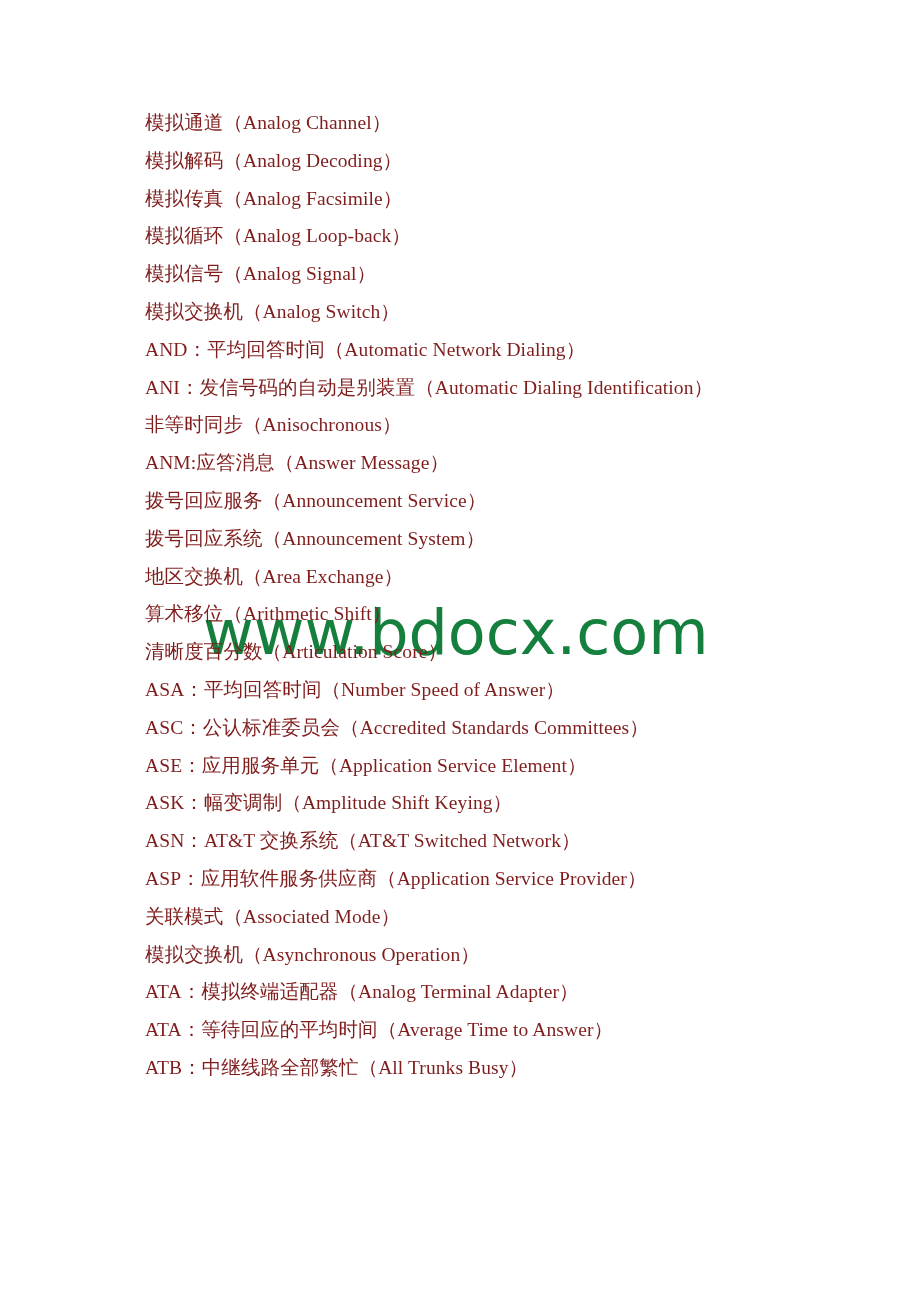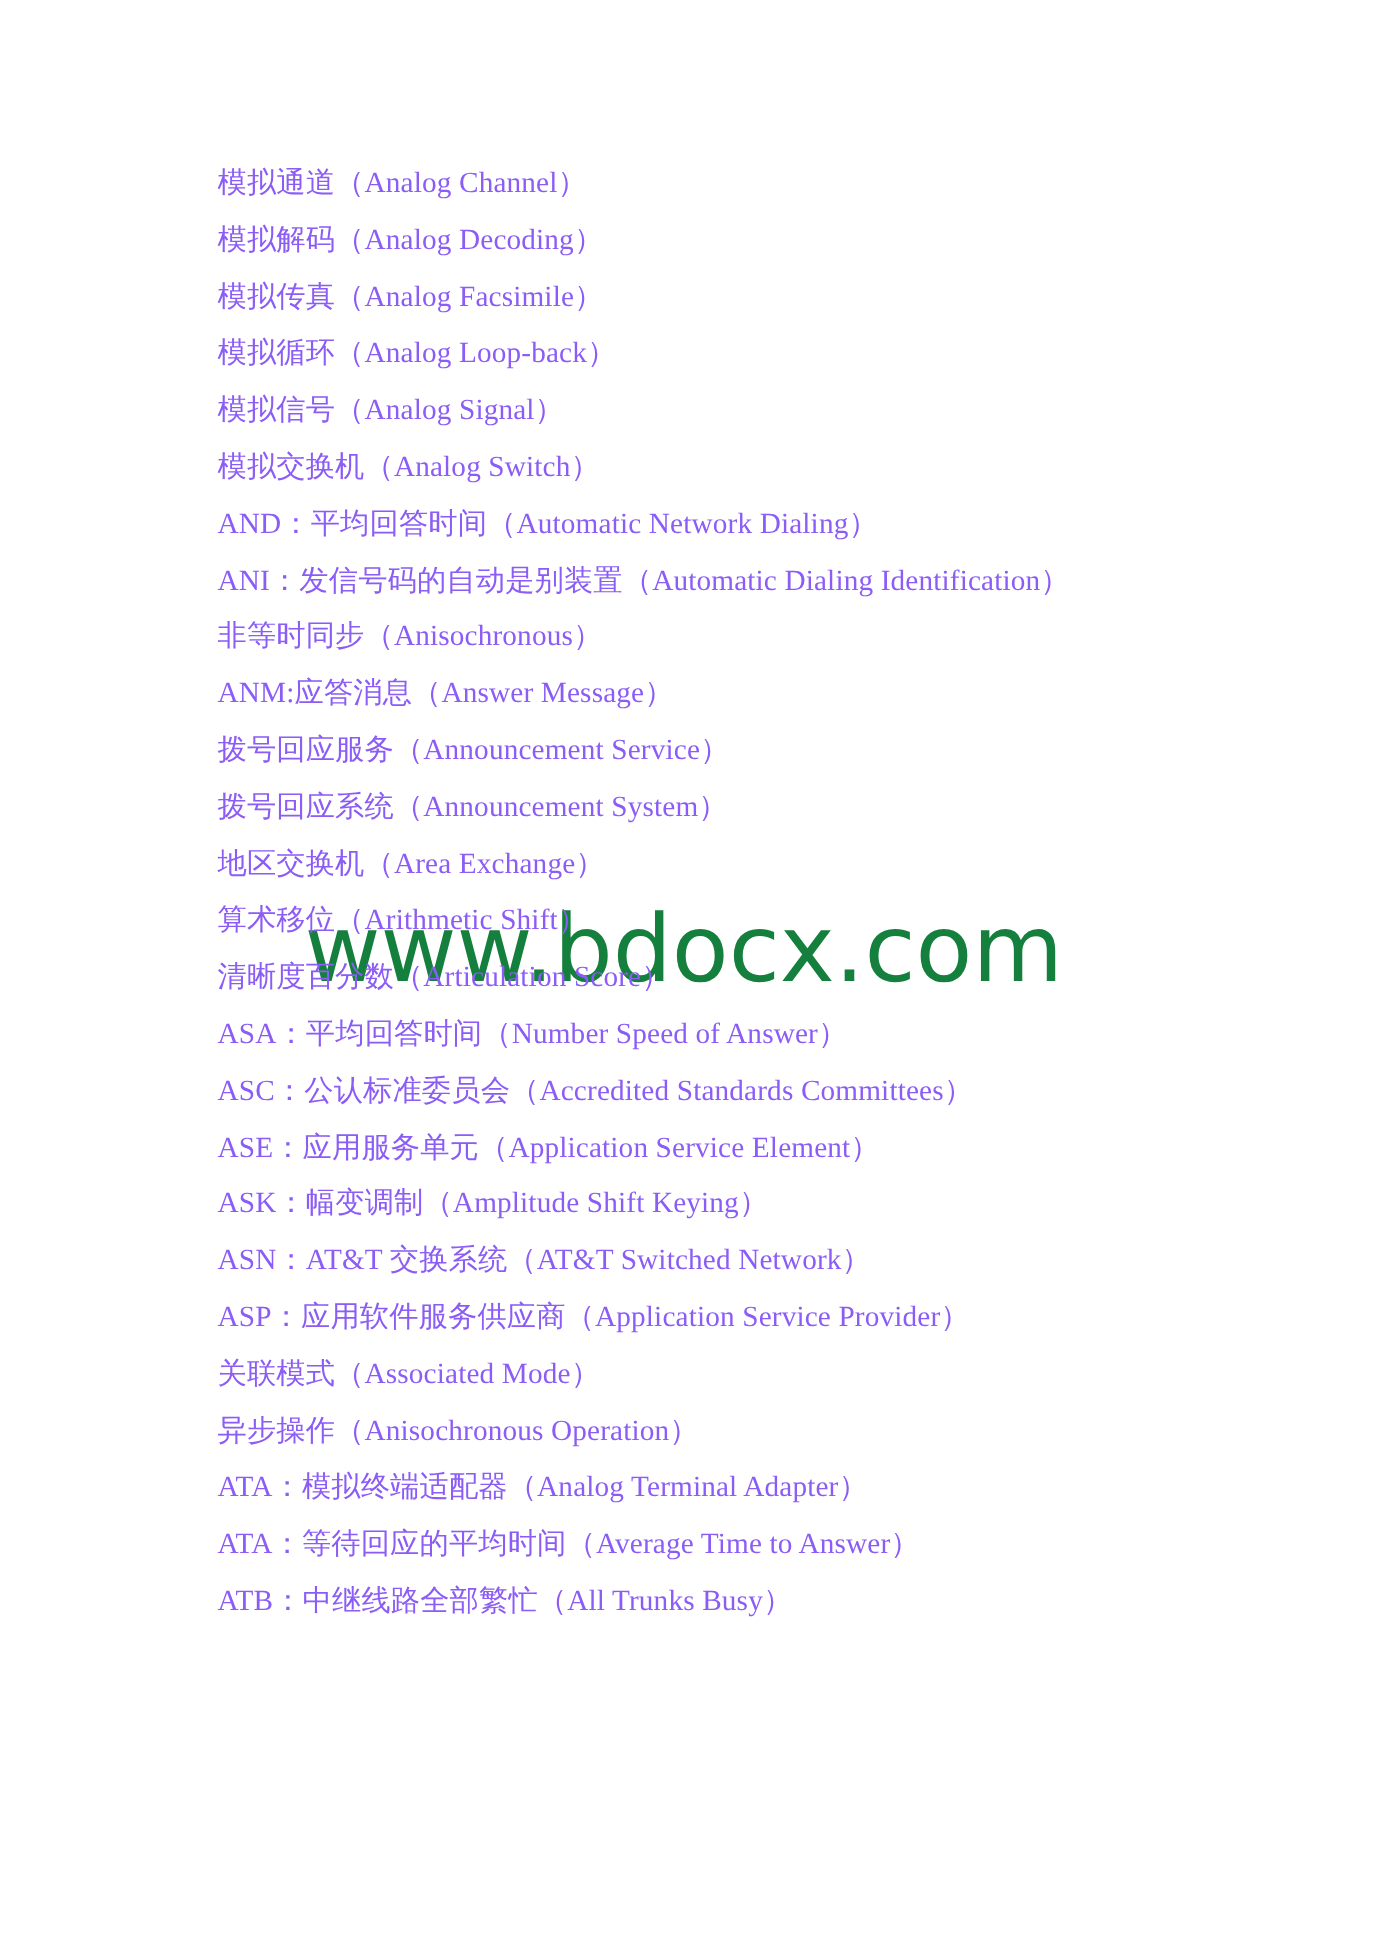--- a/index.html
+++ b/index.html
@@ -47,21 +47,21 @@
     top: 104px;
     width: 700px;
     z-index: 2;
   }
 
   .entry {
     font-size: 19.5px;
     line-height: 37.8px;
     height: 37.8px;
     white-space: nowrap;
-    color: #8b5cf6;
+    color: #7f1d1d;
     letter-spacing: 0.1px;
   }
 </style>
 </head>
 <body>
 
 <div id="page">
 
   <div id="watermark">www.bdocx.com</div>
 
@@ -81,19 +81,19 @@
       <div class="entry">地区交换机（Area Exchange）</div>
       <div class="entry">算术移位（Arithmetic Shift）</div>
       <div class="entry">清晰度百分数（Articulation Score）</div>
       <div class="entry">ASA：平均回答时间（Number Speed of Answer）</div>
       <div class="entry">ASC：公认标准委员会（Accredited Standards Committees）</div>
       <div class="entry">ASE：应用服务单元（Application Service Element）</div>
       <div class="entry">ASK：幅变调制（Amplitude Shift Keying）</div>
       <div class="entry">ASN：AT&amp;T 交换系统（AT&amp;T Switched Network）</div>
       <div class="entry">ASP：应用软件服务供应商（Application Service Provider）</div>
       <div class="entry">关联模式（Associated Mode）</div>
-      <div class="entry">异步操作（Anisochronous Operation）</div>
+      <div class="entry">模拟交换机（Asynchronous Operation）</div>
       <div class="entry">ATA：模拟终端适配器（Analog Terminal Adapter）</div>
       <div class="entry">ATA：等待回应的平均时间（Average Time to Answer）</div>
       <div class="entry">ATB：中继线路全部繁忙（All Trunks Busy）</div>
     </div>
 
 </div>
 
 </body></html>

